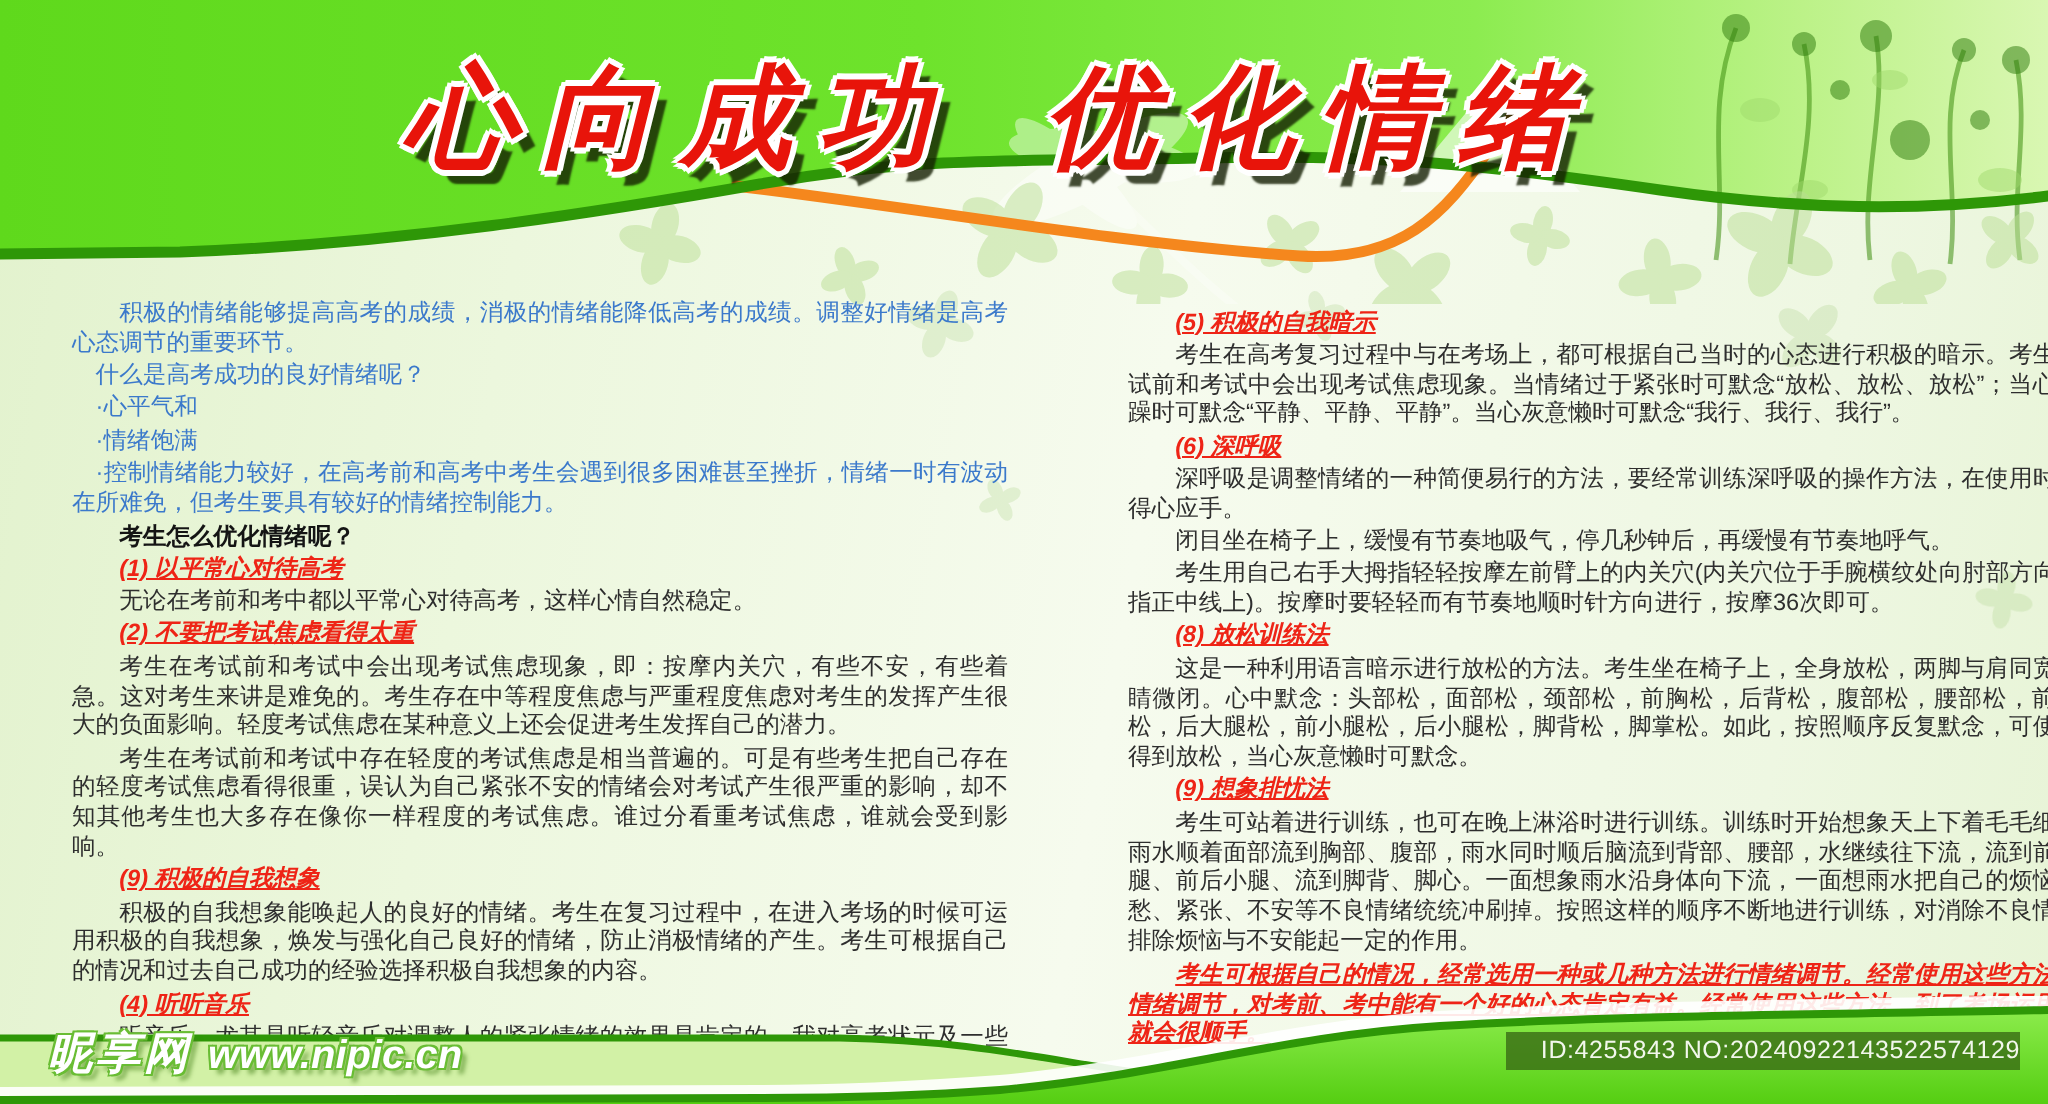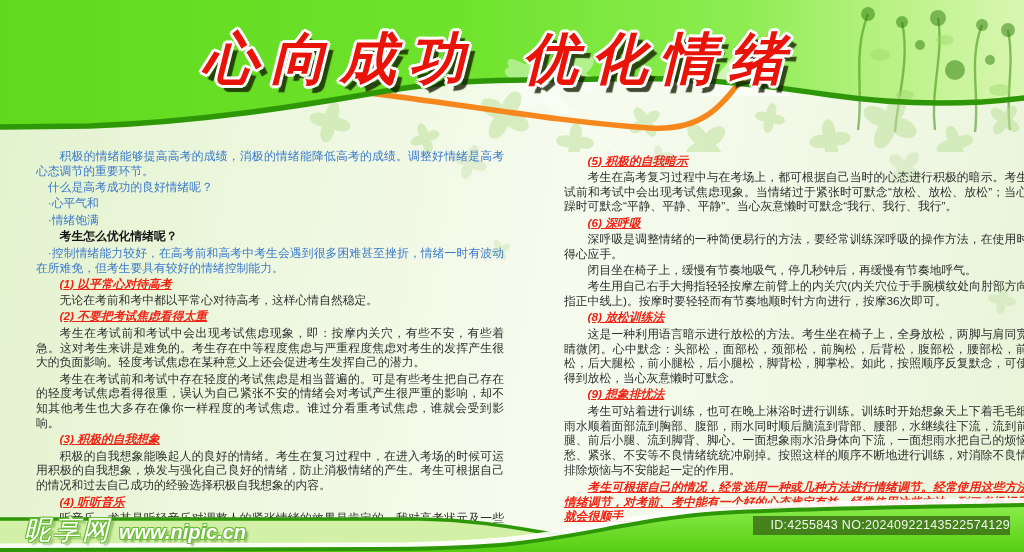--- a/index.html
+++ b/index.html
@@ -32,21 +32,21 @@
     text-indent:2em;margin-top:1.5px;}
   .para.body{text-indent:2em;}
   .para.closing-red{color:#ee2416;font-weight:bold;font-style:italic;text-decoration:underline;
     text-indent:2em;margin-top:2px;}
 
   
   .footer-svg{position:absolute;left:0;bottom:0;width:1024px;height:54px;}
   .watermark{position:absolute;left:24px;top:512px;white-space:nowrap;color:#ffffff;
     text-shadow:1px 1px 0 #69bd34,-1px -1px 0 #69bd34,1px -1px 0 #69bd34,-1px 1px 0 #69bd34,
       3px 3px 2px rgba(70,130,25,.55);}
-  .wm-site{font-size:27px;font-weight:400;font-style:italic;letter-spacing:2px;margin-top:36px;}
+  .wm-site{font-size:22px;font-weight:700;font-style:italic;letter-spacing:2px;margin-top:36px;}
   .wm-url{font-size:20px;font-weight:bold;font-style:italic;margin-left:8px;}
   .id-badge{position:absolute;left:753px;top:516px;width:257px;height:19px;line-height:19px;
     background:rgba(58,110,22,.82);color:#f2f7ec;font-size:12.5px;text-align:right;
     letter-spacing:.3px;}
 </style>
 </head>
 <body>
 
 <div class="poster">
 
@@ -145,28 +145,28 @@
 
   <div class="poster-title">
     <span class="title-part p1">心向成功</span><span class="title-part p2">优化情绪</span>
   </div>
 
   <div class="col col-left">
       <p class="para intro-blue">积极的情绪能够提高高考的成绩，消极的情绪能降低高考的成绩。调整好情绪是高考心态调节的重要环节。</p>
       <p class="para question-blue">什么是高考成功的良好情绪呢？</p>
       <p class="para bullet-blue">·心平气和</p>
       <p class="para bullet-blue">·情绪饱满</p>
+      <p class="para bullet-blue">·控制情绪能力较好，在高考前和高考中考生会遇到很多困难甚至挫折，情绪一时有波动在所难免，但考生要具有较好的情绪控制能力。</p>
       <p class="para subhead">考生怎么优化情绪呢？</p>
-      <p class="para bullet-blue">·控制情绪能力较好，在高考前和高考中考生会遇到很多困难甚至挫折，情绪一时有波动在所难免，但考生要具有较好的情绪控制能力。</p>
       <p class="para heading">(1) 以平常心对待高考</p>
       <p class="para body">无论在考前和考中都以平常心对待高考，这样心情自然稳定。</p>
       <p class="para heading">(2) 不要把考试焦虑看得太重</p>
       <p class="para body">考生在考试前和考试中会出现考试焦虑现象，即：按摩内关穴，有些不安，有些着急。这对考生来讲是难免的。考生存在中等程度焦虑与严重程度焦虑对考生的发挥产生很大的负面影响。轻度考试焦虑在某种意义上还会促进考生发挥自己的潜力。</p>
       <p class="para body">考生在考试前和考试中存在轻度的考试焦虑是相当普遍的。可是有些考生把自己存在的轻度考试焦虑看得很重，误认为自己紧张不安的情绪会对考试产生很严重的影响，却不知其他考生也大多存在像你一样程度的考试焦虑。谁过分看重考试焦虑，谁就会受到影响。</p>
-      <p class="para heading">(3) 积极的自我想象</p>
+      <p class="para heading">(9) 积极的自我想象</p>
       <p class="para body">积极的自我想象能唤起人的良好的情绪。考生在复习过程中，在进入考场的时候可运用积极的自我想象，焕发与强化自己良好的情绪，防止消极情绪的产生。考生可根据自己的情况和过去自己成功的经验选择积极自我想象的内容。</p>
       <p class="para heading">(4) 听听音乐</p>
       <p class="para body">听音乐，尤其是听轻音乐对调整人的紧张情绪的效果是肯定的。我对高考状元及一些成功的考生进行过调查研究，询问他们情绪紧张时怎么进行心理调节，他们中不少人以听自己喜欢的轻音乐来放松自己的情绪。</p>
     </div>
   <div class="col col-right">
       <p class="para heading">(5) 积极的自我暗示</p>
       <p class="para body">考生在高考复习过程中与在考场上，都可根据自己当时的心态进行积极的暗示。考生在考试前和考试中会出现考试焦虑现象。当情绪过于紧张时可默念“放松、放松、放松”；当心情烦躁时可默念“平静、平静、平静”。当心灰意懒时可默念“我行、我行、我行”。</p>
       <p class="para heading">(6) 深呼吸</p>
       <p class="para body">深呼吸是调整情绪的一种简便易行的方法，要经常训练深呼吸的操作方法，在使用时才会得心应手。</p>
       <p class="para body">闭目坐在椅子上，缓慢有节奏地吸气，停几秒钟后，再缓慢有节奏地呼气。</p>

